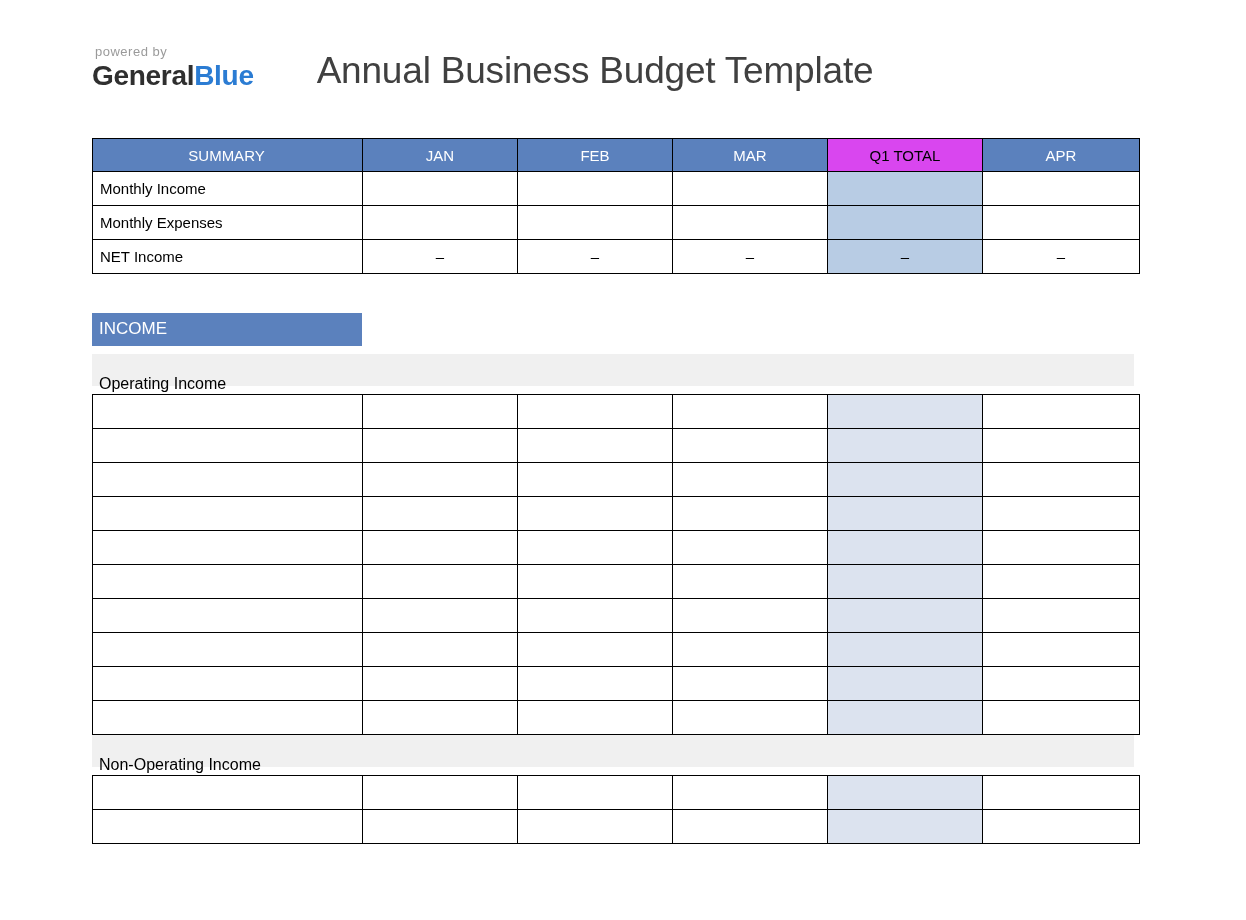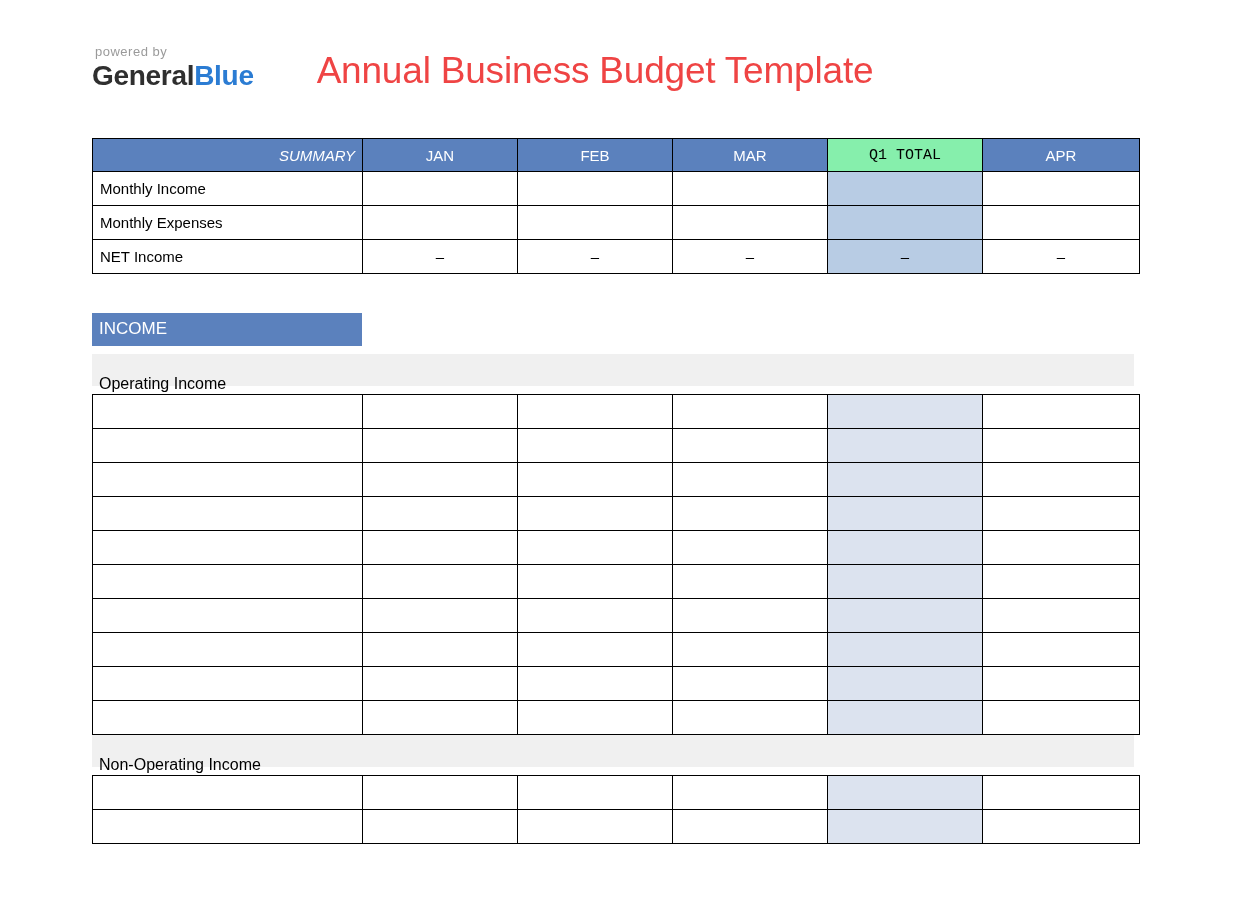--- a/index.html
+++ b/index.html
@@ -52,21 +52,21 @@
   .logo-blue { color: #2b7cd3; }
 
   .doc-title {
     position: absolute;
     left: 0;
     right: 0;
     top: 50px;
     text-align: center;
     font-size: 37px;
     letter-spacing: -0.2px;
-    color: #ef4444;
+    color: #404040;
     font-weight: 400;
     padding-left: 110px;
   }
 
   
   .sheet {
     position: absolute;
     left: 92px;
     width: 1042px;
   }
@@ -90,28 +90,26 @@
     box-sizing: border-box;
     background: #ffffff;
   }
   th.hdr {
     background: #5b81bd;
     color: #ffffff;
     font-size: 15px;
     height: 33px;
   }
   th.hdr.label {
-    text-align: right;
+    text-align: center;
     padding-left: 5px;
-    font-style: italic;
   }
   th.hdr.qtr {
-    background: #86efac;
+    background: #d946ef;
     color: #000000;
-    font-family: Liberation Mono, monospace;
   }
   td.rowlabel {
     text-align: left;
     padding-left: 7px;
   }
   td.qtrcell {
     background: #b8cce4;
   }
   td.qtrcell-light {
     background: #dce3ef;

